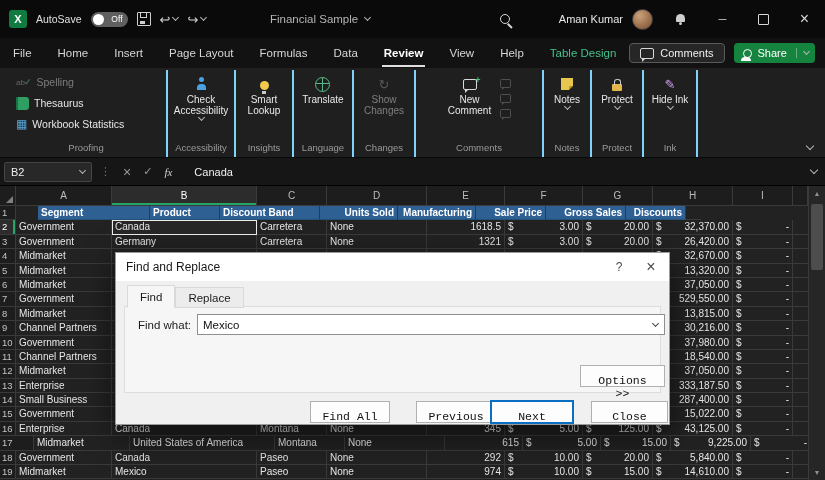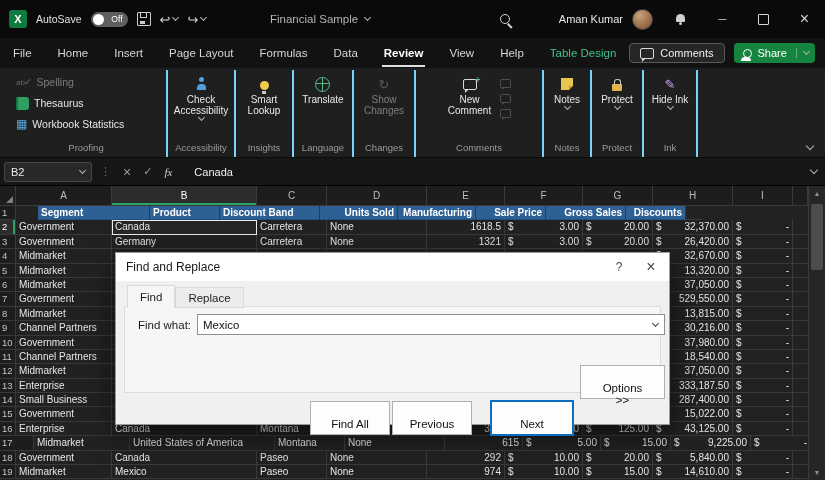--- a/index.html
+++ b/index.html
@@ -133,24 +133,24 @@
   .dlg-tabs{position:absolute;left:11px;top:32px;display:flex;z-index:2;}
   .dtab{font-size:11.5px;padding:4px 12px 3px;border:1px solid #d9d9d9;background:#ececec;margin-top:2px;}
   .dtab.active{background:#f6f6f6;border-bottom:1px solid #f6f6f6;margin-top:0;padding-top:5px;}
   .dlg-page{position:absolute;left:8px;right:8px;top:53px;height:87px;background:#f6f6f6;border:1px solid #dcdcdc;box-sizing:border-box;}
   .dlg-label{position:absolute;left:13px;top:12px;font-size:11.5px;}
   .dlg-combo{position:absolute;left:72px;top:7px;width:468px;height:21px;background:#fff;border:1px solid #8f8f8f;
              box-sizing:border-box;display:flex;align-items:center;}
   .combo-text{flex:1;font-size:11.5px;padding-left:5px;color:#111;}
   .combo-arrow{width:18px;height:100%;display:flex;align-items:center;justify-content:center;}
   .dlg-btn{position:absolute;height:22px;background:#fdfdfd;border:1px solid #b0b0b0;font-size:11.5px;color:#111;
-           font-family:Liberation Sans, sans-serif;padding:16px;}
+           font-family:Liberation Mono, monospace;padding:8px;}
   .btn-options{left:455px;top:58px;width:85px;}
   .b-findall{left:194px;top:148px;width:80px;}
-  .b-prev{left:276px;top:148px;width:80px;}
+  .b-prev{left:300px;top:148px;width:80px;}
   .b-next{left:374px;top:147px;width:84px;height:24px;border:2px solid #0a6fc2;}
   .b-close{left:475px;top:148px;width:77px;}
 </style>
 </head>
 <body>
 
 <div class="app">
 
   <div class="titlebar">
     <div class="tb-left">
@@ -786,15 +786,16 @@
         <span class="combo-text">Mexico</span>
         <span class="combo-arrow">
             <span class="chev dark tiny"></span>
           </span>
       </div>
       <button class="dlg-btn btn-options">Options &gt;&gt;</button>
     </div>
     <button class="dlg-btn b-findall">Find All</button>
     <button class="dlg-btn b-prev">Previous</button>
     <button class="dlg-btn b-next">Next</button>
+    <button class="dlg-btn b-close">Close</button>
   </div>
 
 </div>
 
 </body></html>

